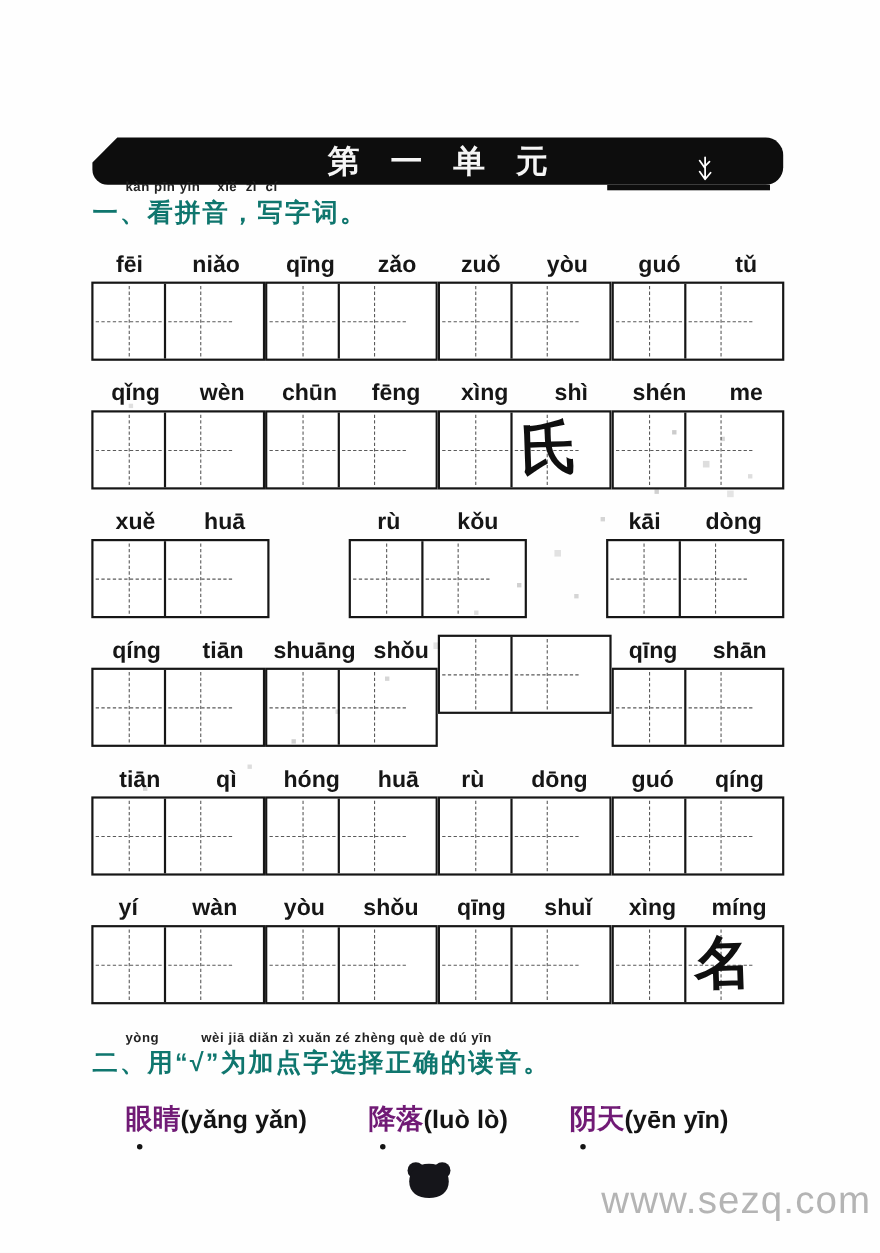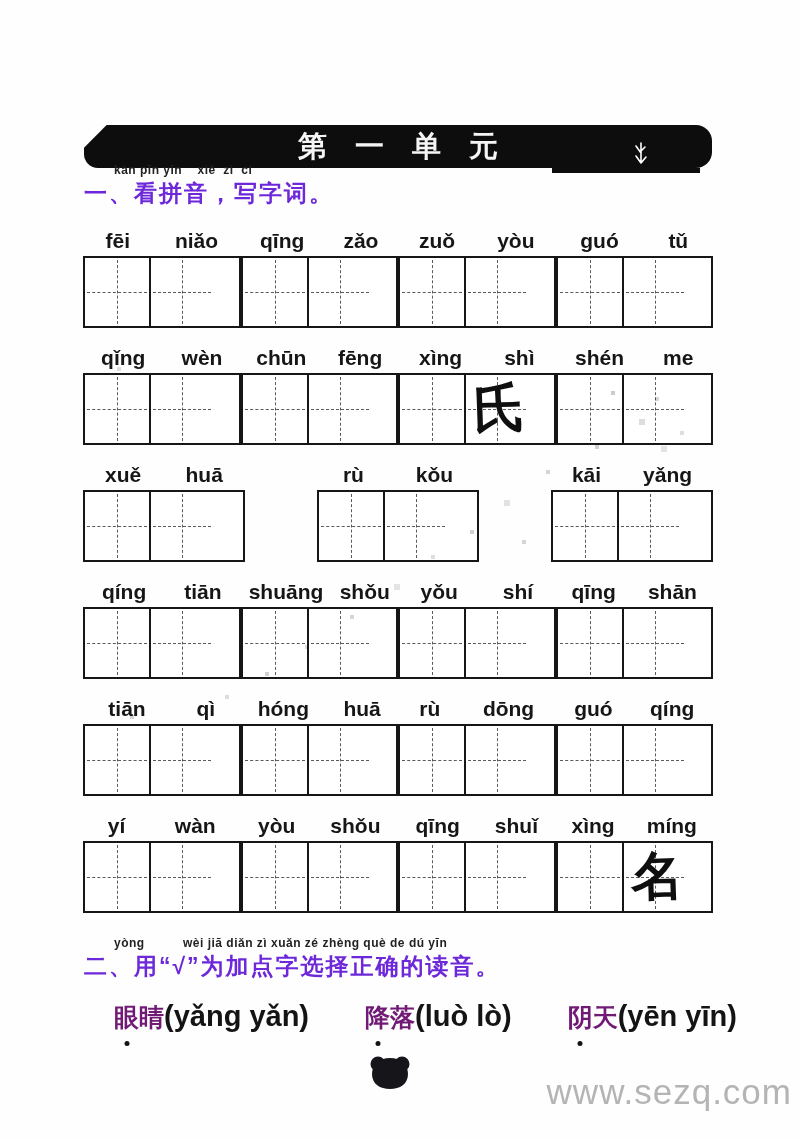--- a/index.html
+++ b/index.html
@@ -35,21 +35,21 @@
   
   .ex-head { position:absolute; left:84px; }
   .ex1-head { top:163px; }
   .ex2-head { top:936px; }
   .pinyin-hint {
     font-size:12px; font-weight:bold; white-space:pre;
     margin-left:30px; color:#222; letter-spacing:0.5px;
   }
   .ex-title {
     font-size:23px; font-weight:bold; letter-spacing:2px;
-    margin-top:1px; color:#6d28d9;
+    margin-top:1px; color:#0f766e;
   }
 
   
   .grid { position:absolute; left:83px; top:226px; width:630px; }
   .grid-row { display:flex; justify-content:space-between; margin-bottom:15px; }
   .entry { width:162px; display:flex; flex-direction:column; }
   .pinyin {
     height:30px; display:flex; justify-content:space-around;
     align-items:flex-end; padding-bottom:3px; white-space:nowrap;
     font-size:21px; font-weight:bold; color:#161616;
@@ -79,21 +79,21 @@
   .word-item { white-space:nowrap; }
   .hanzi {
     font-size:25px; font-weight:bold; color:#701a75; letter-spacing:0px;
   }
   .hanzi .ch { position:relative; display:inline-block; }
   .hanzi .dotted::after {
     content:""; position:absolute; left:50%; bottom:-12px;
     width:5px; height:5px; border-radius:50%; background:#141414;
     transform:translateX(-50%);
   }
-  .readings { font-size:29px; font-weight:bold; color:#141414; }
+  .readings { font-size:23px; font-weight:bold; color:#141414; }
 
   
   .bear { position:absolute; left:369px; top:1056px; line-height:0; }
   .watermark {
     position:absolute; right:8px; top:1072px;
     font-size:35px; color:#b4b4b4; letter-spacing:1px;text-align:right;
   }
 
   
   .speckles {
@@ -243,21 +243,21 @@
             <span>kǒu</span>
           </div>
           <div class="char-box">
             <div class="cell"></div>
             <div class="cell"></div>
           </div>
         </div>
         <div class="entry">
           <div class="pinyin">
             <span>kāi</span>
-            <span>yǎng</span>
+            <span>dòng</span>
           </div>
           <div class="char-box">
             <div class="cell"></div>
             <div class="cell"></div>
           </div>
         </div>
       </div>
       <div class="grid-row">
         <div class="entry">
           <div class="pinyin">
@@ -273,24 +273,20 @@
           <div class="pinyin">
             <span>shuāng</span>
             <span>shǒu</span>
           </div>
           <div class="char-box">
             <div class="cell"></div>
             <div class="cell"></div>
           </div>
         </div>
         <div class="entry">
-          <div class="pinyin">
-            <span>yǒu</span>
-            <span>shí</span>
-          </div>
           <div class="char-box">
             <div class="cell"></div>
             <div class="cell"></div>
           </div>
         </div>
         <div class="entry">
           <div class="pinyin">
             <span>qīng</span>
             <span>shān</span>
           </div>

